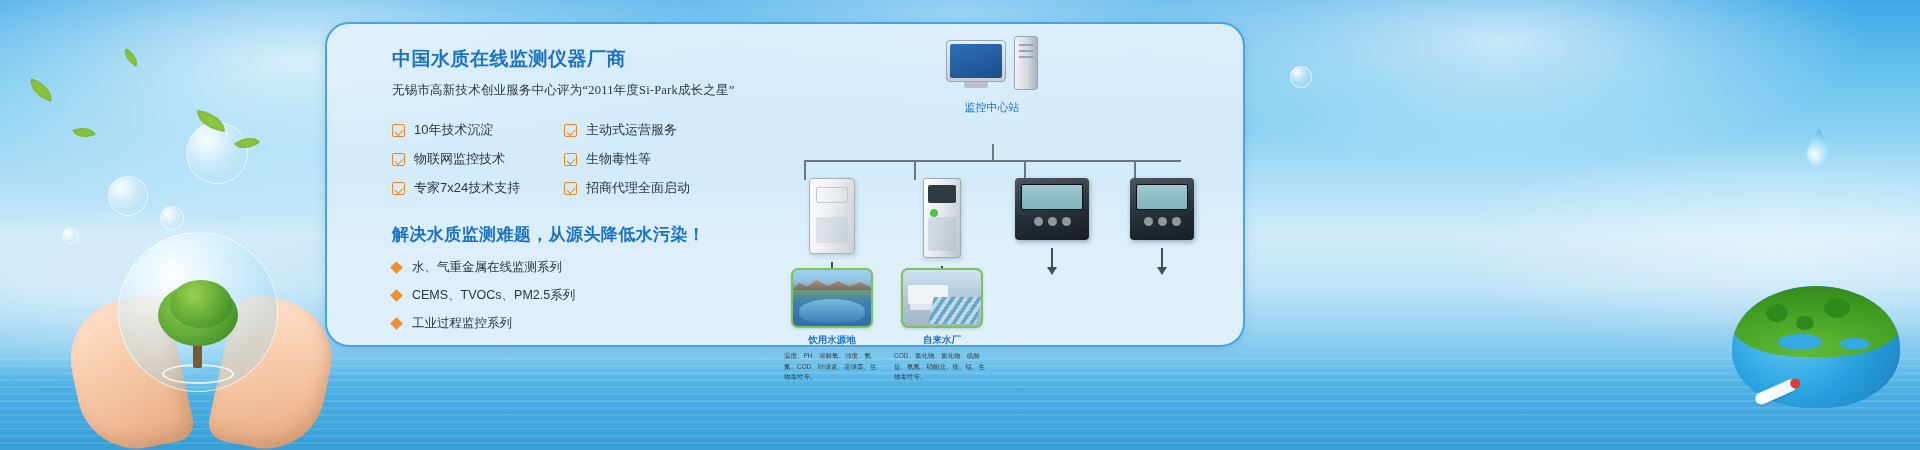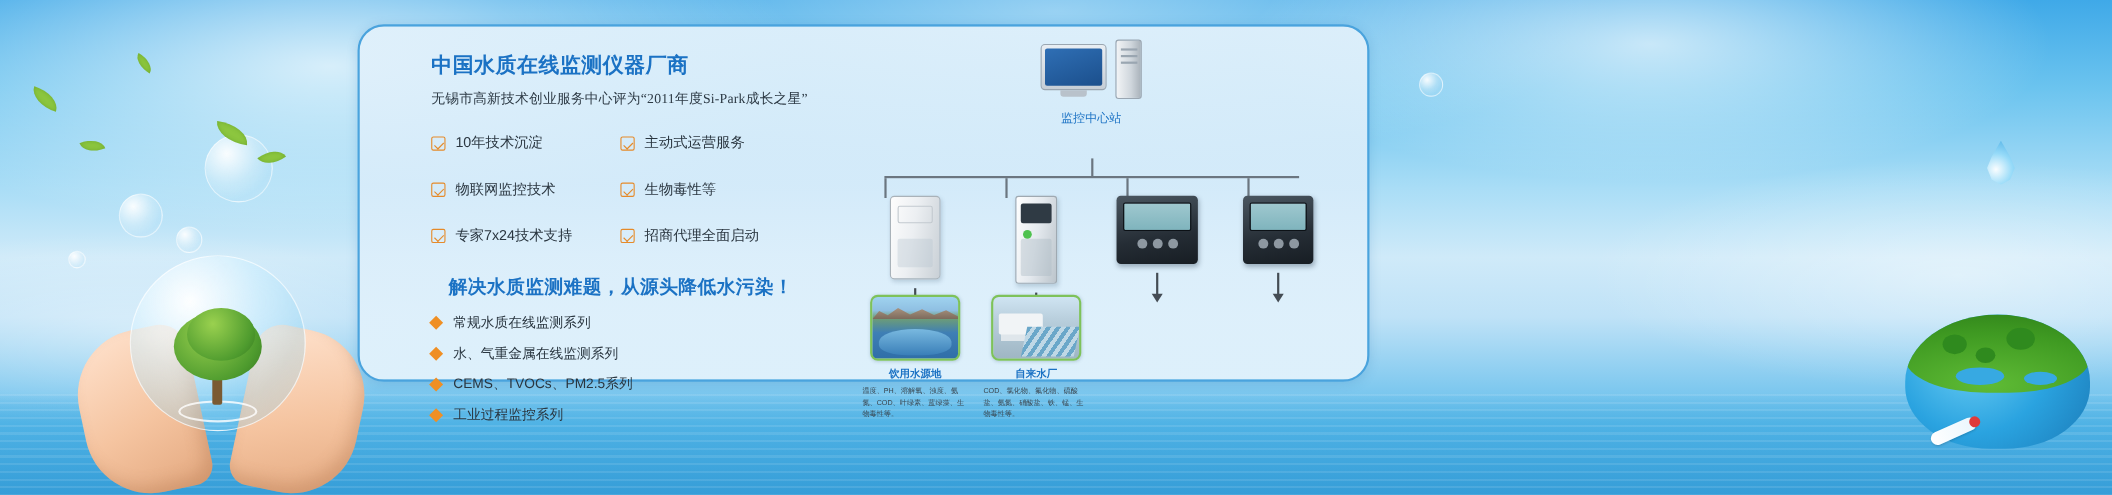--- a/index.html
+++ b/index.html
@@ -71,28 +71,28 @@
 
   
   .card{position:absolute;left:325px;top:22px;width:920px;height:325px;border-radius:24px;
     background:linear-gradient(180deg,rgba(226,241,251,.92) 0%,rgba(216,236,250,.90) 45%,rgba(228,243,252,.92) 100%);
     border:2px solid #4aa3dd;box-shadow:0 2px 10px rgba(40,110,170,.18);}
 
   .left-col{position:absolute;left:65px;top:22px;width:345px;}
   .head-title{color:#1b72c4;font-size:19px;font-weight:bold;letter-spacing:.5px;}
   .head-sub{color:#2d3a45;font-size:12.5px;margin-top:10px;letter-spacing:.2px;white-space:nowrap;font-family:Liberation Serif, serif;}
 
-  .check-grid{margin-top:22px;display:grid;grid-template-columns:172px 172px;row-gap:24px;}
+  .check-grid{margin-top:22px;display:grid;grid-template-columns:172px 172px;row-gap:11px;}
   .check-item{display:flex;align-items:center;gap:9px;}
   .cbox{width:13px;height:13px;border:1.5px solid #e58a29;border-radius:2px;position:relative;flex:none;background:transparent;}
   .cbox:after{content:"";position:absolute;left:2px;top:4px;width:7px;height:3.5px;
     border-left:1.6px solid #e58a29;border-bottom:1.6px solid #e58a29;transform:rotate(-45deg);}
   .check-label{font-size:13px;color:#2a3640;white-space:nowrap;}
 
-  .solve-title{margin-top:26px;color:#1b72c4;font-size:17px;font-weight:bold;letter-spacing:.4px;white-space:nowrap;text-align:center;}
+  .solve-title{margin-top:26px;color:#1b72c4;font-size:17px;font-weight:bold;letter-spacing:.4px;white-space:nowrap;}
   .bullets{margin-top:13px;display:flex;flex-direction:column;gap:11px;}
   .bullet-item{display:flex;align-items:center;gap:11px;}
   .diamond{width:9px;height:9px;background:#ef8f24;transform:rotate(45deg);flex:none;}
   .bullet-label{font-size:12.5px;color:#2a3640;white-space:nowrap;}
 
   
   .diagram{position:absolute;left:430px;top:16px;width:470px;height:300px;}
 
   .center-node{position:absolute;left:180px;top:0;width:110px;text-align:center;}
   .pc{position:relative;width:92px;height:52px;margin:0 auto;}
@@ -235,24 +235,20 @@
         <span class="cbox"></span>
         <span class="check-label">招商代理全面启动</span>
       </div>
     </div>
 
     <div class="solve-title">解决水质监测难题，从源头降低水污染！</div>
 
     <div class="bullets">
       <div class="bullet-item">
         <span class="diamond"></span>
-        <span class="bullet-label">常规水质在线监测系列</span>
-      </div>
-      <div class="bullet-item">
-        <span class="diamond"></span>
         <span class="bullet-label">水、气重金属在线监测系列</span>
       </div>
       <div class="bullet-item">
         <span class="diamond"></span>
         <span class="bullet-label">CEMS、TVOCs、PM2.5系列</span>
       </div>
       <div class="bullet-item">
         <span class="diamond"></span>
         <span class="bullet-label">工业过程监控系列</span>
       </div>

